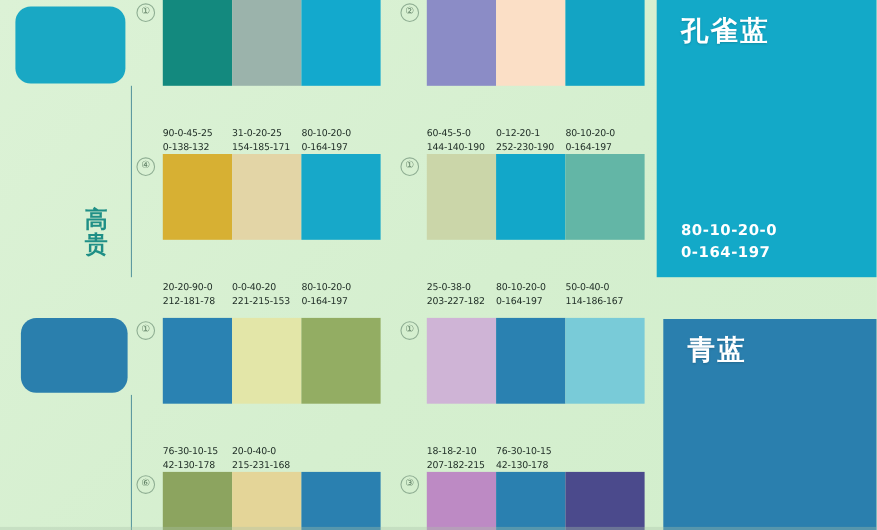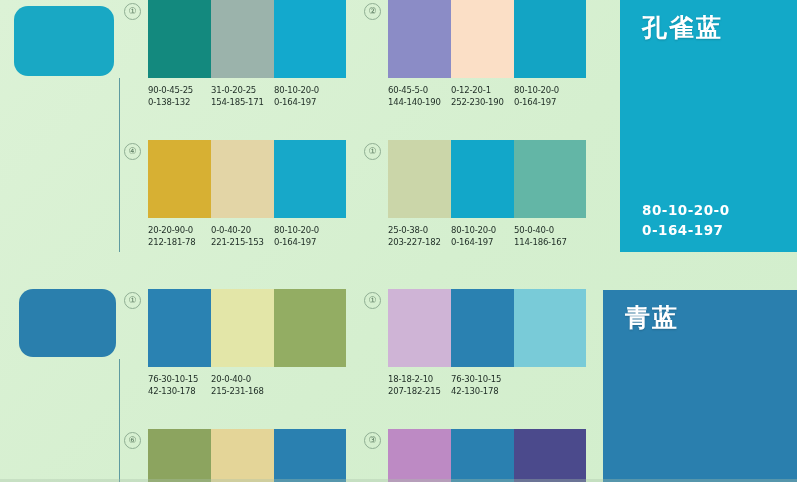--- a/index.html
+++ b/index.html
@@ -83,20 +83,21 @@
     top: 84px;
     display: flex;
   }
   .code-cell {
     font-family: "DejaVu Sans", sans-serif;
     font-size: 8.5px;
     line-height: 12px;
     color: #1d2b24;
     letter-spacing: -0.2px;
     white-space: nowrap;
+    margin-top: 32px;
   }
   .code-cell.c1 { width: 63px; }
   .code-cell.c2 { width: 63px; }
   .code-cell.c3 { width: 72px; }
   .code-line { display: block; }
 
   
   .name-panel {
     position: absolute;
     right: 0;
@@ -133,20 +134,21 @@
     background: rgba(170,195,170,.35);
   }
 </style>
 </head>
 <body>
 
 <div id="page">
 
   <div class="section-key" style="top:0;height:262px;">
     <div class="key-chip" style="left:14px;top:6px;width:100px;height:70px;background:#19a8c4;"></div>
+    <div class="key-word" style="left:71px;top:188px;color:#1f8f86;">高贵</div>
     <div class="key-rule" style="left:119px;top:78px;height:174px;background:#5e9aa0;"></div>
   </div>
 
   <div class="group" style="left:124px;top:0;">
     <div class="group-num">①</div>
     <div class="swatches">
       <div class="swatch w1" style="background:#13897e;"></div>
       <div class="swatch w2" style="background:#9bb3ab;"></div>
       <div class="swatch w3" style="background:#13a9cd;"></div>
     </div>
@@ -228,21 +230,21 @@
         <span class="code-line">80-10-20-0</span>
         <span class="code-line">0-164-197</span>
       </div>
       <div class="code-cell c3">
         <span class="code-line">50-0-40-0</span>
         <span class="code-line">114-186-167</span>
       </div>
     </div>
   </div>
 
-  <div class="name-panel" style="top:0;width:177px;height:252px;background:#13a9c8;">
+  <div class="name-panel" style="top:0;width:200px;height:252px;background:#13a9c8;">
     <div class="name-title">孔雀蓝</div>
     <div class="name-codes" style="top:200px;">
       <span>80-10-20-0</span>
       <span>0-164-197</span>
     </div>
   </div>
 
   <div class="section-key" style="top:285px;height:197px;">
     <div class="key-chip" style="left:19px;top:4px;width:97px;height:68px;background:#2a7fad;"></div>
     <div class="key-rule" style="left:119px;top:74px;height:123px;background:#5e9aa0;"></div>

